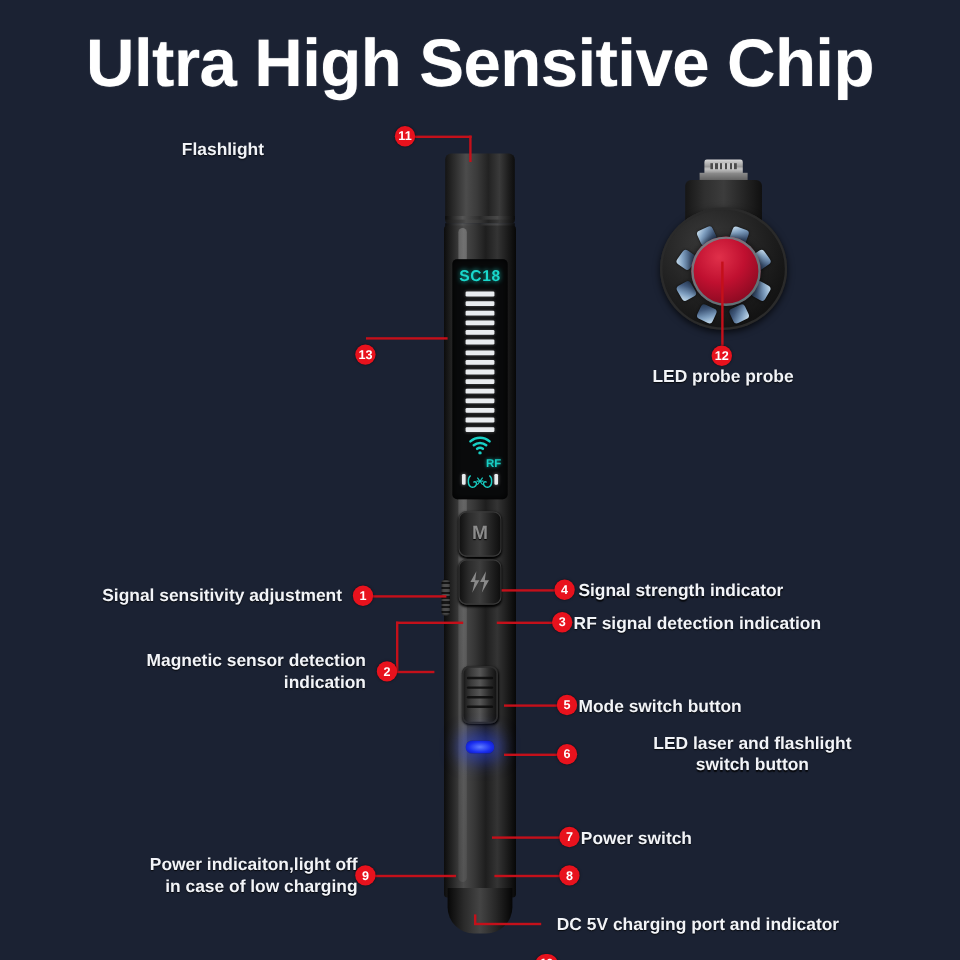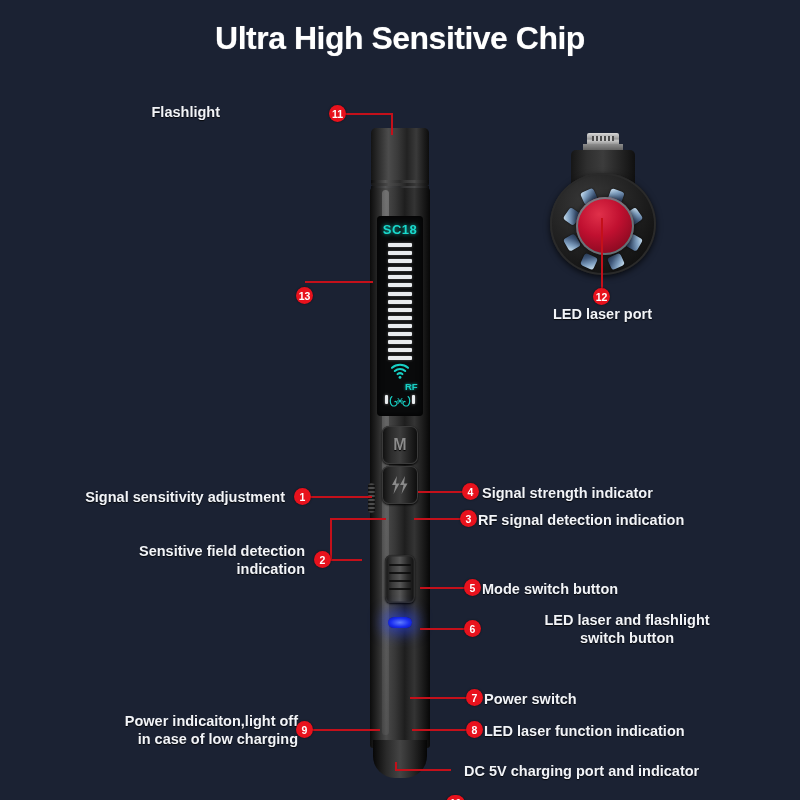--- a/index.html
+++ b/index.html
@@ -8,21 +8,21 @@
     background:#1b2233;
     font-family:"Liberation Sans", sans-serif;
     position:relative;
   }
   .stage{position:absolute;inset:0;}
 
   
   .title{
     position:absolute;top:20px;left:0;width:800px;
     text-align:center;
-    font-size:32px;font-weight:bold;color:#ffffff;
+    font-size:56px;font-weight:bold;color:#ffffff;
     letter-spacing:-0.5px;
     text-shadow:0 0 1px rgba(255,255,255,.4);
   }
 
   
   .lbl{
     position:absolute;
     color:#f2f4f8;
     font-size:14.5px;
     font-weight:bold;
@@ -312,42 +312,41 @@
 
   <div class="ln h" style="left:410px;top:697px;width:62px;"></div>
 
   <div class="ln h" style="left:412px;top:729px;width:60px;"></div>
 
   <div class="ln h" style="left:308px;top:729px;width:72px;"></div>
 
   <div class="ln v" style="left:395px;top:762px;height:8px;"></div>
   <div class="ln h" style="left:395px;top:769px;width:56px;"></div>
 
-  <div class="lbl left" style="left:120px;top:103px;width:100px;">Flashlight</div>
-
-
-  <div class="lbl center" style="left:505px;top:305px;width:195px;">LED laser port</div>
+  <div class="lbl left" style="left:120px;top:116px;width:100px;">Flashlight</div>
+
+
+  <div class="lbl center" style="left:505px;top:305px;width:195px;">LED probe probe</div>
 
   <div class="lbl left" style="left:25px;top:488px;width:260px;">Signal sensitivity adjustment</div>
 
-  <div class="lbl left" style="left:75px;top:542px;width:230px;">Sensitive field detection
+  <div class="lbl left" style="left:75px;top:542px;width:230px;">Magnetic sensor detection
 indication</div>
 
   <div class="lbl right" style="left:482px;top:484px;width:300px;">Signal strength indicator</div>
 
   <div class="lbl right" style="left:478px;top:511px;width:310px;">RF signal detection indication</div>
 
   <div class="lbl right" style="left:482px;top:580px;width:290px;">Mode switch button</div>
 
   <div class="lbl right" style="left:482px;top:611px;width:290px;text-align:center;">LED laser and flashlight
 switch button</div>
 
   <div class="lbl right" style="left:484px;top:690px;width:280px;">Power switch</div>
 
-  <div class="lbl right" style="left:484px;top:722px;width:300px;">LED laser function indication</div>
 
   <div class="lbl left" style="left:60px;top:712px;width:238px;">Power indicaiton,light off
 in case of low charging</div>
 
   <div class="lbl right" style="left:464px;top:762px;width:320px;">DC 5V charging port and indicator</div>
 
   <div class="badge" style="left:329px;top:105px;">11</div>
   <div class="badge" style="left:296px;top:287px;">13</div>
   <div class="badge" style="left:593px;top:288px;">12</div>
   <div class="badge" style="left:294px;top:488px;">1</div>

